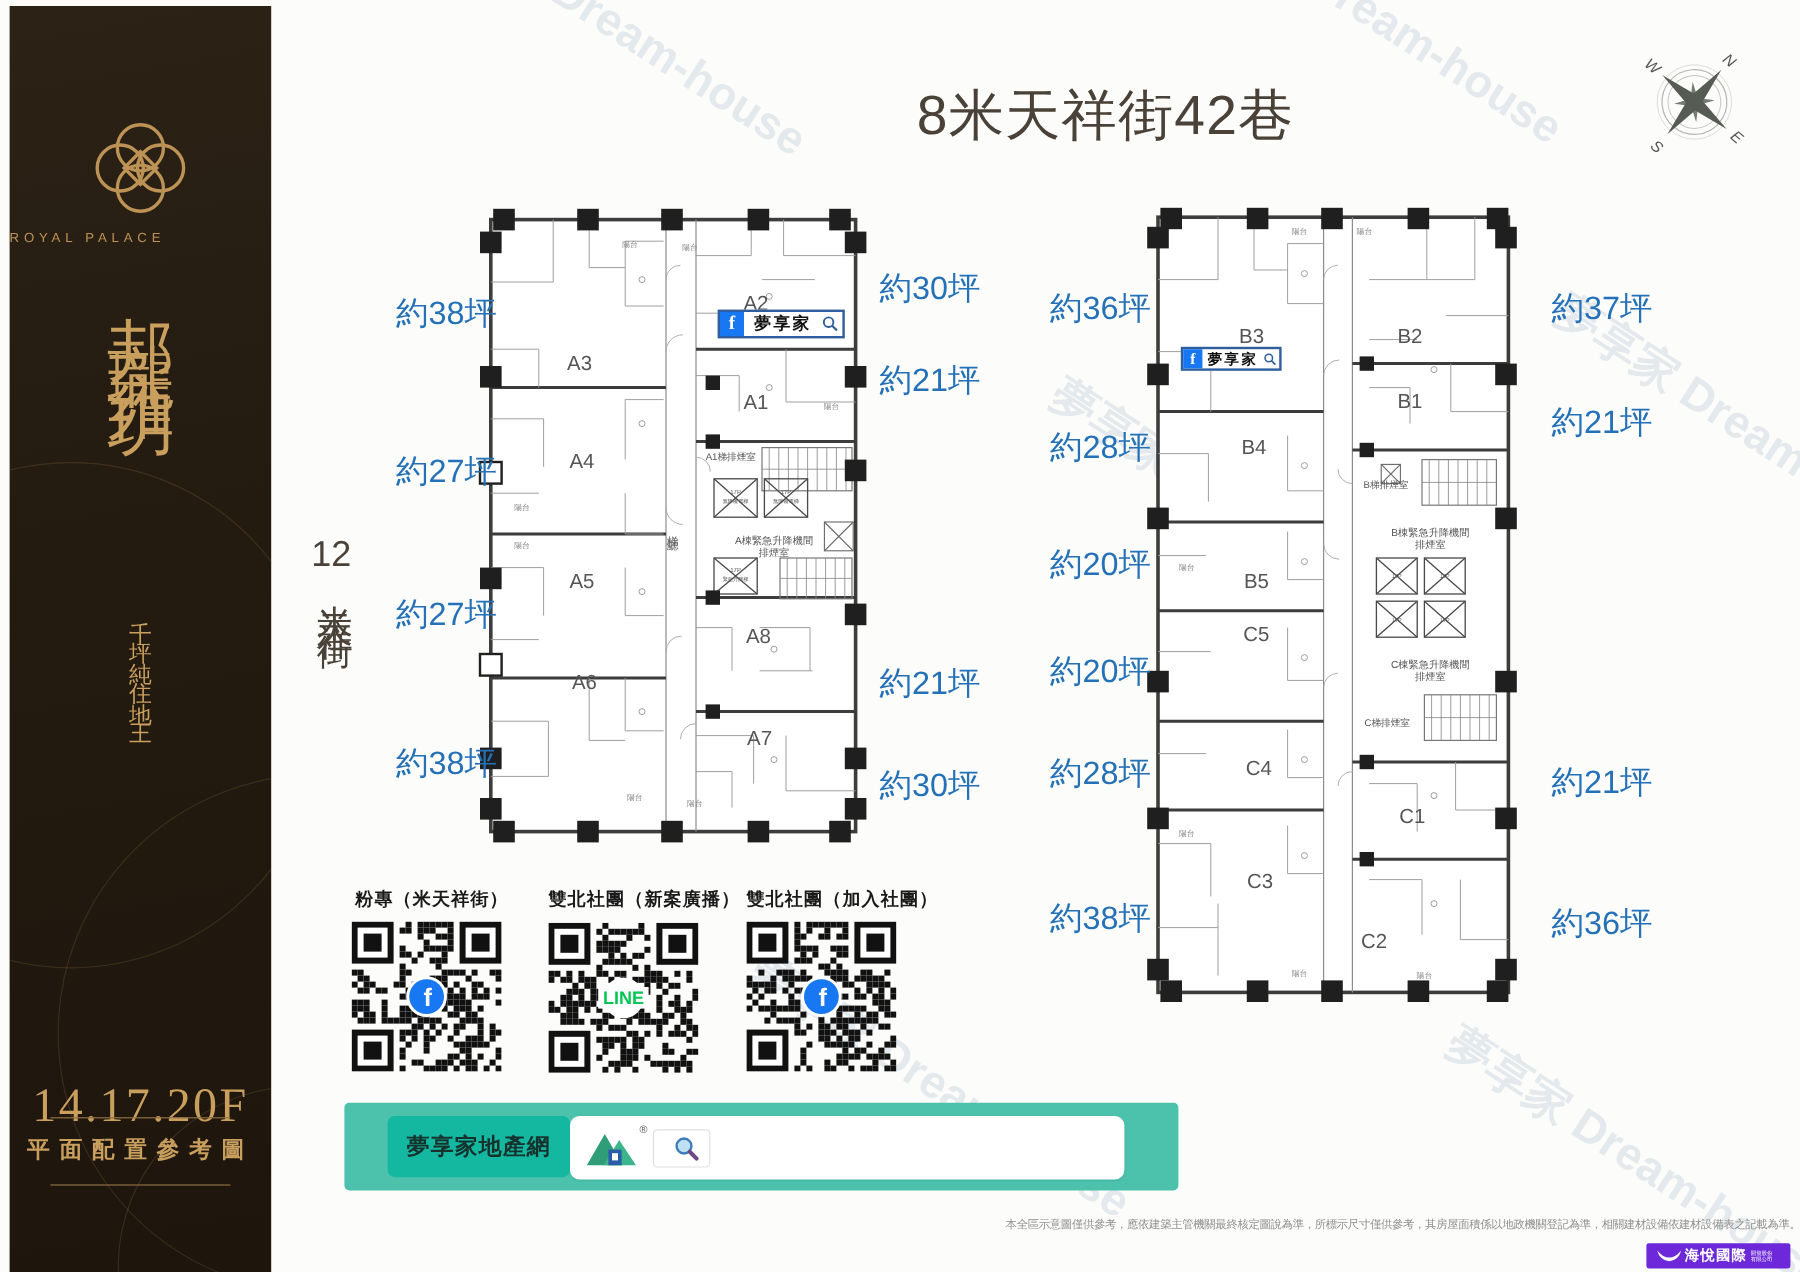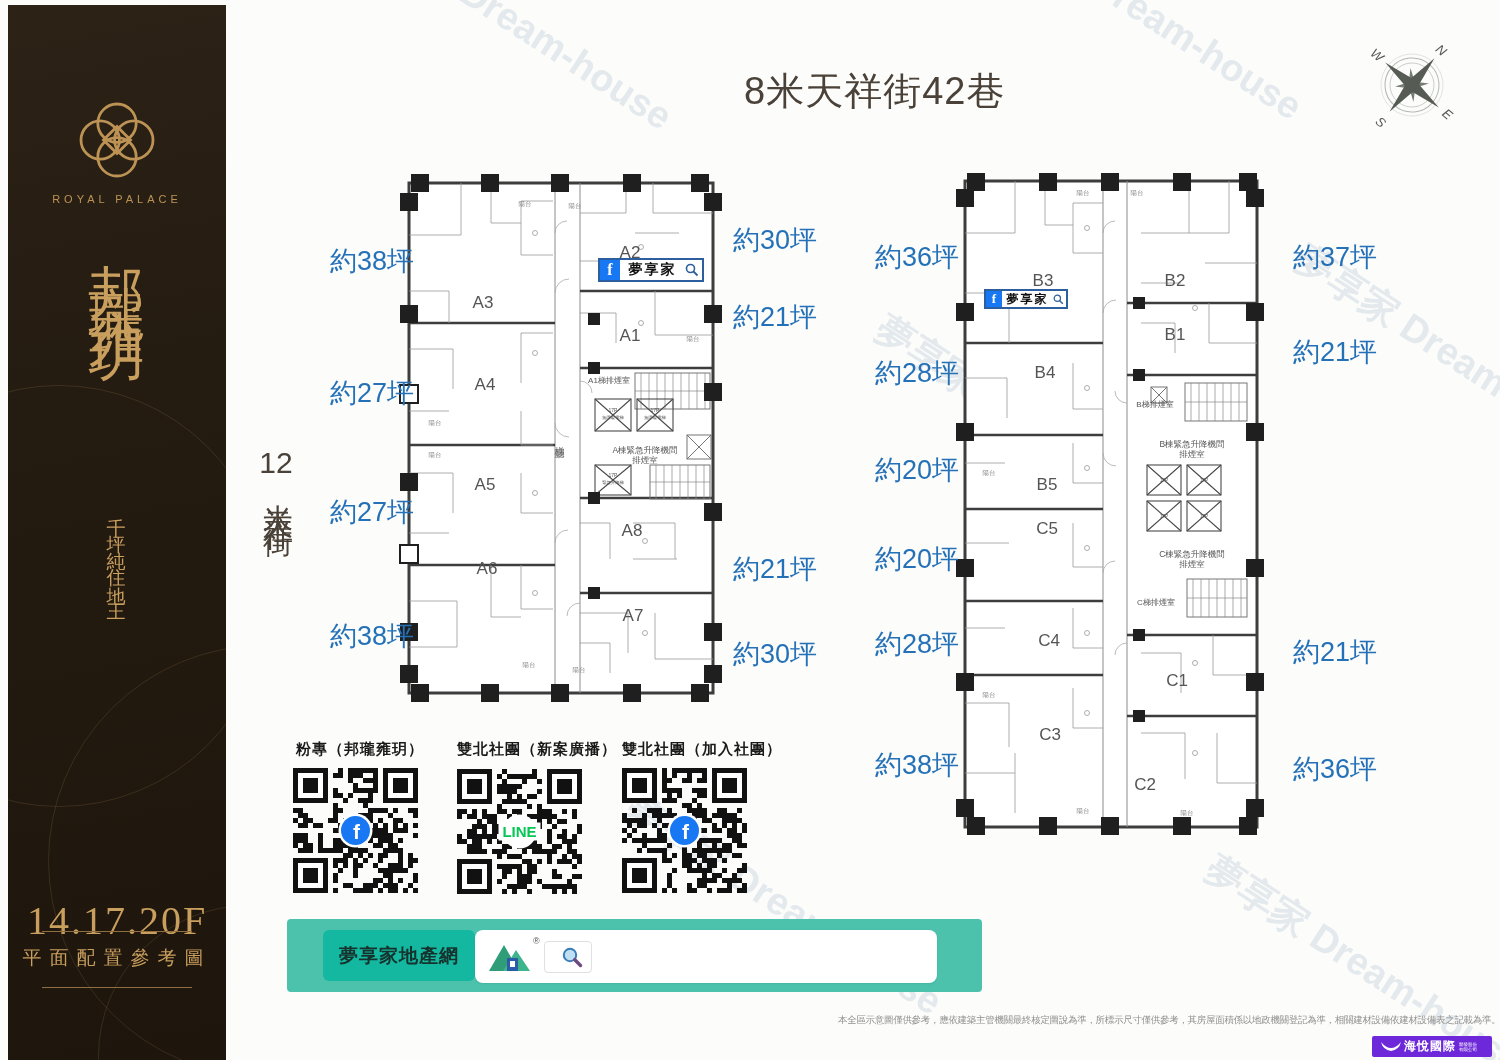--- a/index.html
+++ b/index.html
@@ -6,36 +6,36 @@
   .page{position:relative;width:1500px;height:1060px;background:#fcfcfb;overflow:hidden;
         font-family:"Liberation Sans","DejaVu Sans",sans-serif;}
   .abs{position:absolute;}
   
   .wm{position:absolute;font-size:38px;font-weight:bold;color:rgba(170,188,202,0.30);
       transform:rotate(33deg);white-space:nowrap;pointer-events:none;}
   
   .sidebar{position:absolute;left:8px;top:5px;width:218px;height:1055px;
            background:linear-gradient(170deg,#2c2216 0%,#231a10 45%,#1e150c 100%);overflow:hidden;}
   .side-circle{position:absolute;border:1px solid rgba(201,160,99,0.16);border-radius:50%;}
-  .brand-en{position:absolute;top:188px;width:100%;text-align:center;color:#bd9355;
+  .brand-en{position:absolute;top:188px;width:100%;color:#bd9355;
             font-size:11px;letter-spacing:4px;}
   .v-text{writing-mode:vertical-rl;text-orientation:upright;}
   .brand-zh{position:absolute;top:215px;left:0;width:100%;display:flex;justify-content:center;
             color:#c99f5e;font-family:"DejaVu Serif","Liberation Serif",serif;font-size:56px;
             letter-spacing:22px;}
   .tagline{position:absolute;top:498px;left:0;width:100%;display:flex;justify-content:center;
            color:#c99f5e;font-family:"DejaVu Serif","Liberation Serif",serif;font-size:19px;
            letter-spacing:17px;}
   .floors{position:absolute;top:892px;width:100%;text-align:center;color:#c99f5e;
           font-family:Liberation Serif, serif;font-size:40px;letter-spacing:2px;}
   .side-line{position:absolute;left:34px;width:150px;border-top:1px solid #8f6f42;}
   .subtitle{position:absolute;top:940px;width:100%;text-align:center;color:#c99f5e;
-            font-family:"DejaVu Serif","Liberation Serif",serif;font-size:19px;letter-spacing:8px;}
+            font-family:"DejaVu Serif","Liberation Serif",serif;font-size:19px;letter-spacing:8px;font-weight:bold;}
   
-  .title-top{position:absolute;left:744px;top:66px;font-size:38px;color:#4a4238;letter-spacing:1px;}
+  .title-top{position:absolute;left:764px;top:66px;font-size:46px;color:#4a4238;letter-spacing:1px;}
   .street-left{position:absolute;left:241px;top:448px;color:#4a4238;text-align:center;width:38px;margin-left:16px;}
   .street-left .num{font-size:30px;line-height:30px;}
   .street-left .chars{writing-mode:vertical-rl;text-orientation:upright;font-size:30px;
                       letter-spacing:8px;margin-top:2px;}
   
   .area{position:absolute;font-size:27px;font-weight:500;color:#2571b8;white-space:nowrap;}
   
   .hall{position:absolute;writing-mode:vertical-rl;text-orientation:upright;font-size:10px;
         color:#666;letter-spacing:2px;}
   
@@ -389,21 +389,21 @@
   <div class="area" style="left:875px;top:452px;">約20坪</div>
   <div class="area" style="left:875px;top:541px;">約20坪</div>
   <div class="area" style="left:875px;top:626px;">約28坪</div>
   <div class="area" style="left:875px;top:747px;">約38坪</div>
 
   <div class="area" style="left:1293px;top:239px;">約37坪</div>
   <div class="area" style="left:1293px;top:334px;">約21坪</div>
   <div class="area" style="left:1293px;top:634px;">約21坪</div>
   <div class="area" style="left:1293px;top:751px;">約36坪</div>
 
-  <div class="qr-label" style="left:296px;top:740px;">粉專（邦瓏雍玥）</div>
+  <div class="qr-label" style="left:296px;top:740px;">粉專（米天祥街）</div>
   <div class="qr-label" style="left:457px;top:740px;">雙北社團（新案廣播）</div>
   <div class="qr-label" style="left:622px;top:740px;">雙北社團（加入社團）</div>
   <div class="qr-box" style="left:293px;top:768px;"><svg width="125" height="125">
         <rect x="0" y="40" width="5" height="5" fill="#111"></rect>
         <rect x="0" y="50" width="5" height="5" fill="#111"></rect>
         <rect x="0" y="65" width="5" height="5" fill="#111"></rect>
         <rect x="0" y="70" width="5" height="5" fill="#111"></rect>
         <rect x="0" y="75" width="5" height="5" fill="#111"></rect>
         <rect x="5" y="40" width="5" height="5" fill="#111"></rect>
         <rect x="5" y="45" width="5" height="5" fill="#111"></rect>

